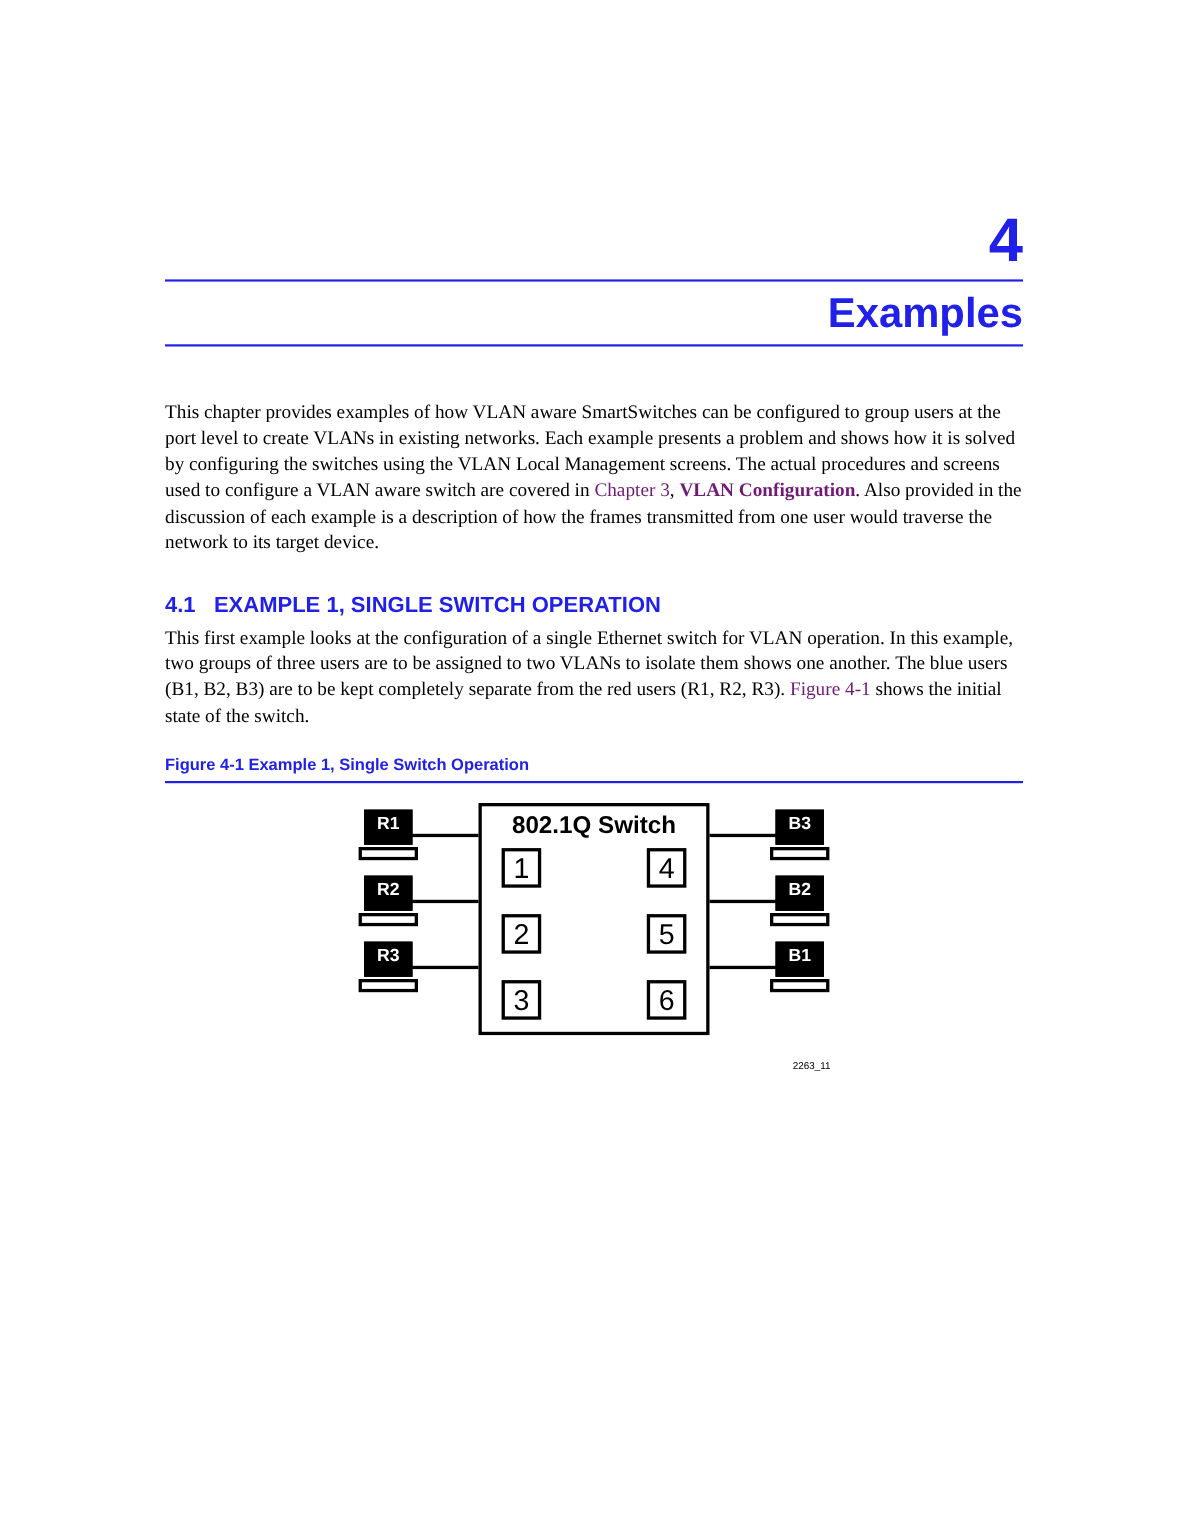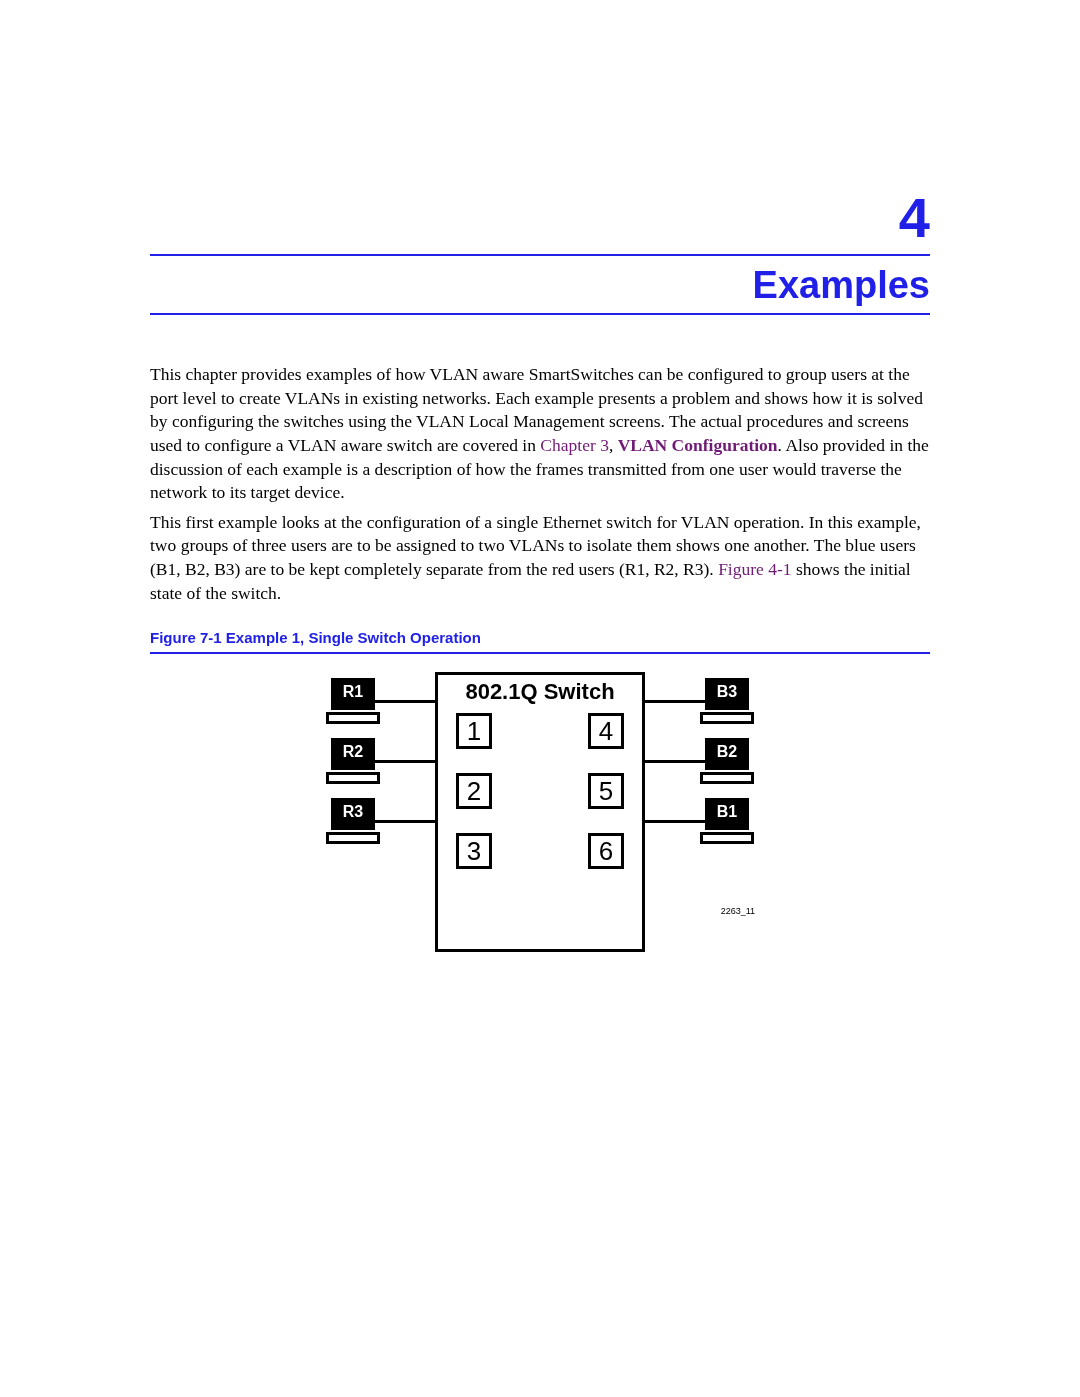--- a/index.html
+++ b/index.html
@@ -78,21 +78,21 @@
   
   .figure {
     position: relative;
     width: 430px;
     height: 270px;
     margin: 0 auto;
   }
   .switch {
     position: absolute;
     left: 110px; top: 0;
-    width: 210px; height: 280px;
+    width: 210px; height: 211px;
     border: 3.5px solid #000;
     box-sizing: border-box;
     font-family: Arial, Helvetica, sans-serif;
   }
   .switch-title {
     font-weight: bold;
     font-size: 22px;
     text-align: center;
     padding-top: 4px;
   }
@@ -196,29 +196,33 @@
   <div class="chapter-number">4</div>
   <hr class="rule-top">
   <div class="chapter-title">Examples</div>
   <hr class="rule-bottom">
 
   <p class="body">
     <span>This chapter provides examples of how VLAN aware SmartSwitches can be configured to group users at the port level to create VLANs in existing networks. Each example presents a problem and shows how it is solved by configuring the switches using the VLAN Local Management screens. The actual procedures and screens used to configure a VLAN aware switch are covered in </span>
     <span class="link">Chapter 3</span><span>, </span><span class="link" style="font-weight:bold">VLAN Configuration</span><span>. Also provided in the discussion of each example is a description of how the frames transmitted from one user would traverse the network to its target device.</span>
   </p>
 
+  <div class="section-head">
+    <span>4.1</span>&nbsp;&nbsp;
+    <span>EXAMPLE 1, SINGLE SWITCH OPERATION</span>
+  </div>
 
   <p class="body">
     <span>This first example looks at the configuration of a single Ethernet switch for VLAN operation. In this example, two groups of three users are to be assigned to two VLANs to isolate them shows one another. The blue users (B1, B2, B3) are to be kept completely separate from the red users (R1, R2, R3). </span>
     <span class="link">Figure 4-1</span>
     <span> shows the initial state of the switch.</span>
   </p>
 
   <div class="figure-caption-row">
-    <span class="figure-caption">Figure 7-1   Example 1, Single Switch Operation</span>
+    <span class="figure-caption">Figure 4-1   Example 1, Single Switch Operation</span>
   </div>
   <hr class="figure-rule">
 
   <div class="figure">
 
     <div class="pc L1">
       <div class="screen"></div>
       <div class="label">R1</div>
       <div class="base"></div>
       <div class="wire-l"></div>

